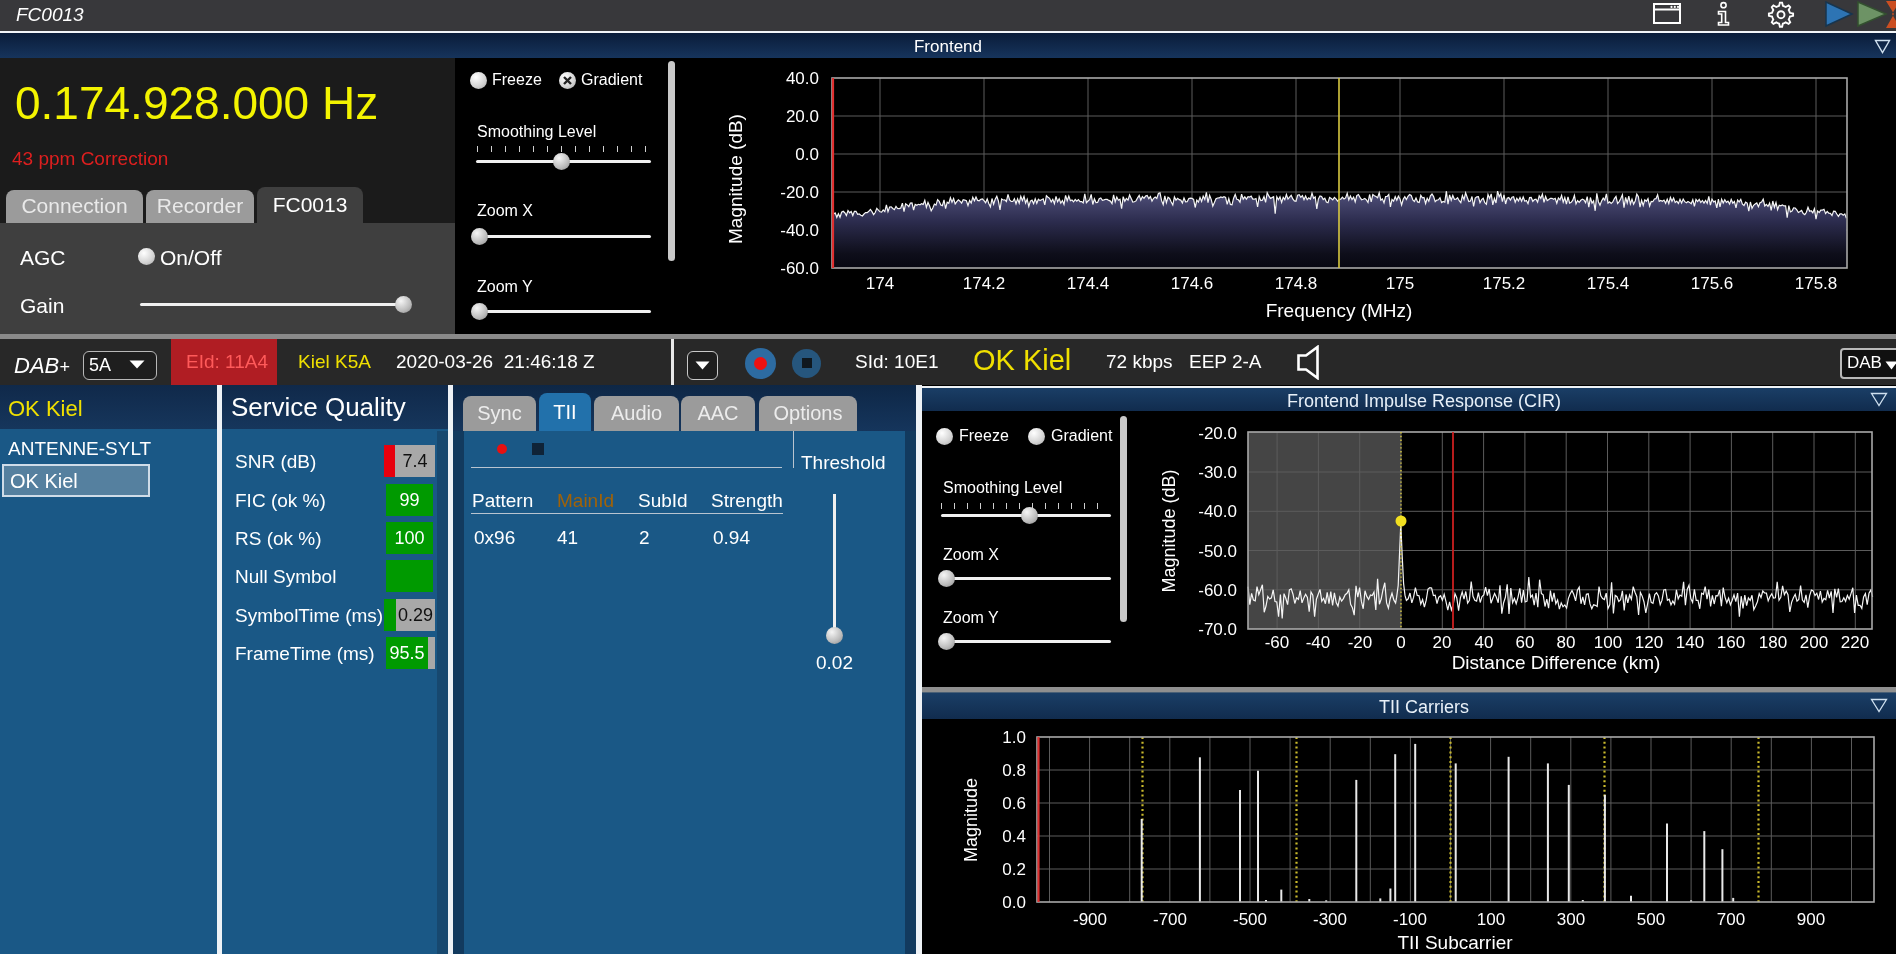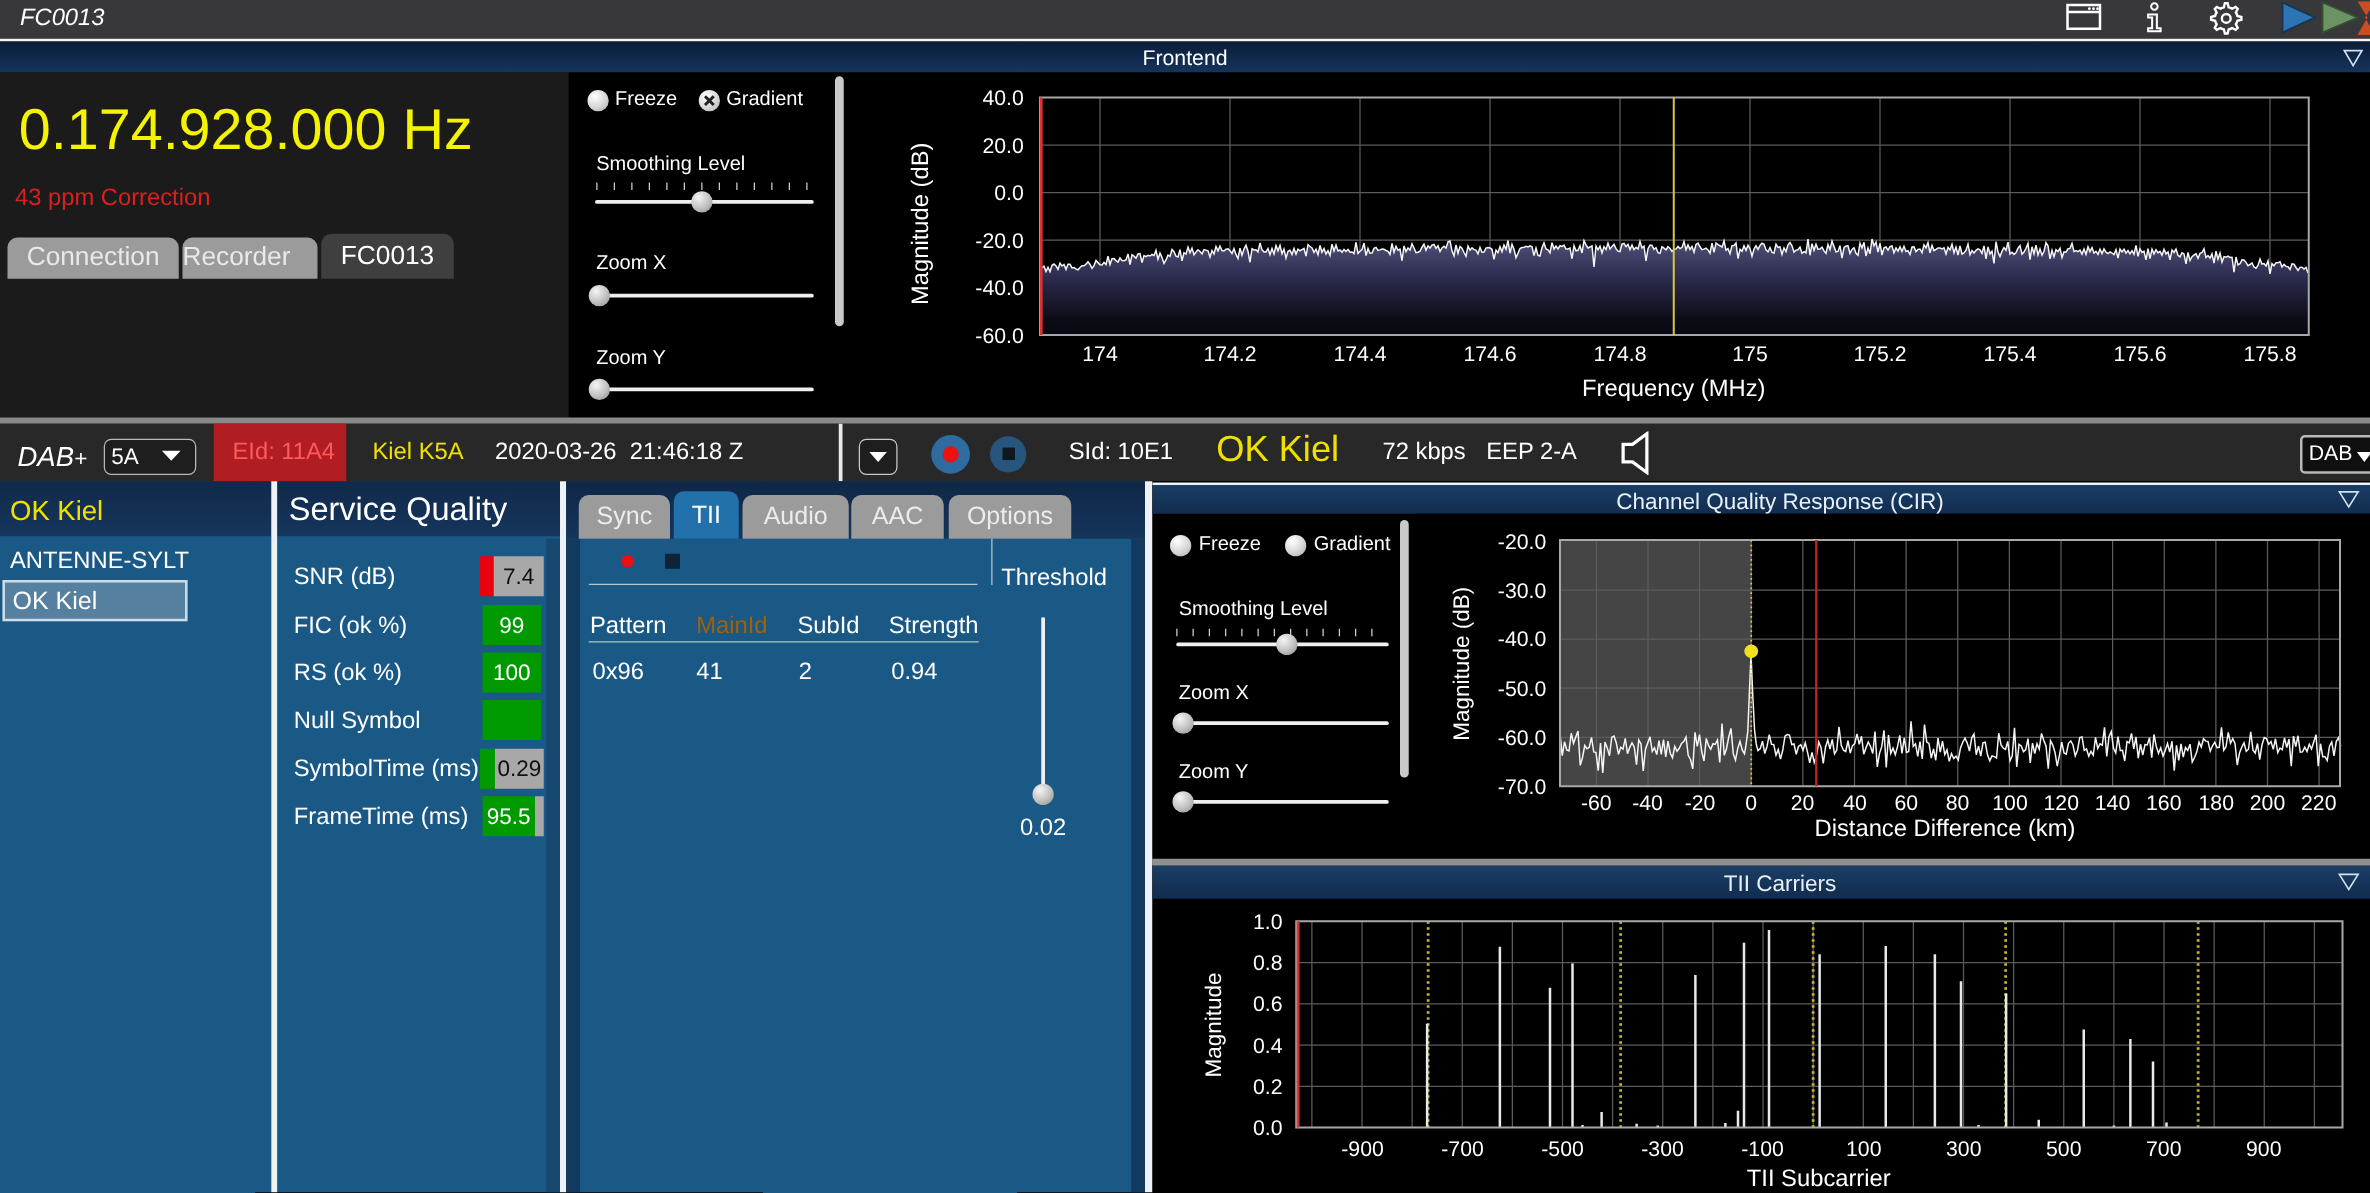--- a/index.html
+++ b/index.html
@@ -45,22 +45,30 @@
  <div class="abs" style="left:0;top:4px;width:1896px;text-align:center;color:#fff;font-size:17px;">Frontend</div>
  <svg class="abs" style="left:1874px;top:6px" width="17" height="15" viewBox="0 0 17 15">
       <path d="M1.5 1.5 L15.5 1.5 L8.5 13.5 Z" fill="none" stroke="#cfe0ef" stroke-width="1.4"></path>
     </svg>
 </div>
 
 <div class="abs" style="left:0;top:58px;width:455px;height:276px;background:#1b1b1b;">
  <div class="abs" style="left:15px;top:18px;color:#f4f400;font-size:46px;">0.174.928.000 Hz</div>
  <div class="abs" style="left:12px;top:90px;color:#dd1f1f;font-size:19px;">43 ppm Correction</div>
  <div class="abs" style="left:6px;top:132px;width:137px;height:33px;background:#9b9b9b;border-radius:8px 8px 0 0;color:#e9e9e9;font-size:21px;text-align:center;line-height:32px;">Connection</div>
- <div class="abs" style="left:146px;top:132px;width:108px;height:33px;background:#9b9b9b;border-radius:8px 8px 0 0;color:#e9e9e9;font-size:21px;text-align:left;line-height:32px;">Recorder</div>
+ <div class="abs" style="left:146px;top:132px;width:108px;height:33px;background:#9b9b9b;border-radius:8px 8px 0 0;color:#e9e9e9;font-size:21px;text-align:center;line-height:32px;">Recorder</div>
  <div class="abs" style="left:257px;top:129px;width:106px;height:36px;background:#3f3f3f;border-radius:8px 8px 0 0;color:#fff;font-size:21px;text-align:center;line-height:36px;">FC0013</div>
+ <div class="abs" style="left:0;top:165px;width:455px;height:111px;background:#3f3f3f;">
+  <div class="abs" style="left:20px;top:23px;color:#fff;font-size:21px;">AGC</div>
+  <div class="radio" style="left:138px;top:25px;"></div>
+  <div class="abs" style="left:160px;top:23px;color:#fff;font-size:21px;">On/Off</div>
+  <div class="abs" style="left:20px;top:71px;color:#fff;font-size:21px;">Gain</div>
+  <div class="sldtrack" style="left:140px;top:80px;width:260px;"></div>
+  <div class="knob" style="left:395px;top:73px;"></div>
+ </div>
 </div>
 
 <div class="abs" style="left:455px;top:58px;width:221px;height:276px;background:#000;">
  <div class="radio" style="left:15px;top:14px;"></div>
  <div class="abs" style="left:37px;top:13px;color:#fff;font-size:16px;">Freeze</div>
  <div class="radio" style="left:104px;top:14px;"></div>
  <svg class="abs" style="left:104px;top:14px" width="17" height="17" viewBox="0 0 17 17">
       <path d="M5 5 L12 12 M12 5 L5 12" stroke="#222" stroke-width="2.4"></path>
     </svg>
  <div class="abs" style="left:126px;top:13px;color:#fff;font-size:16px;">Gradient</div>
@@ -219,21 +227,21 @@
 <div class="abs" style="left:557px;top:527px;color:#fff;font-size:19px;">41</div>
 <div class="abs" style="left:639px;top:527px;color:#fff;font-size:19px;">2</div>
 <div class="abs" style="left:713px;top:527px;color:#fff;font-size:19px;">0.94</div>
 <div class="abs" style="left:801px;top:452px;color:#fff;font-size:19px;">Threshold</div>
 <div class="abs" style="left:833px;top:494px;width:3px;height:140px;background:#f0f0f0;"></div>
 <div class="knob" style="left:826px;top:627px;"></div>
 <div class="abs" style="left:816px;top:652px;color:#fff;font-size:19px;">0.02</div>
 
 <div class="abs" style="left:922px;top:385px;width:974px;height:302px;background:#000;">
  <div class="abs" style="left:0;top:1px;width:974px;height:25px;background:linear-gradient(#1a3e66,#112c4e);border-top:2px solid #eef2f6;">
-  <div class="abs" style="left:30px;top:3px;width:944px;text-align:center;color:#e8f0f8;font-size:18px;">Channel Quality Response (CIR)</div>
+  <div class="abs" style="left:30px;top:3px;width:944px;text-align:center;color:#e8f0f8;font-size:18px;">Frontend Impulse Response (CIR)</div>
   <svg class="abs" style="left:948px;top:4px" width="18" height="15" viewBox="0 0 18 15">
         <path d="M1.5 1.5 L16.5 1.5 L9 13.5 Z" fill="none" stroke="#cfe0ef" stroke-width="1.3"></path>
       </svg>
  </div>
  <div class="radio" style="left:14px;top:43px;"></div>
  <div class="abs" style="left:37px;top:42px;color:#fff;font-size:16px;">Freeze</div>
  <div class="radio" style="left:106px;top:43px;"></div>
  <div class="abs" style="left:129px;top:42px;color:#fff;font-size:16px;">Gradient</div>
  <div class="abs" style="left:21px;top:94px;color:#fff;font-size:16px;">Smoothing Level</div>
  <div class="sldtrack" style="left:19px;top:129px;width:170px;"></div>

